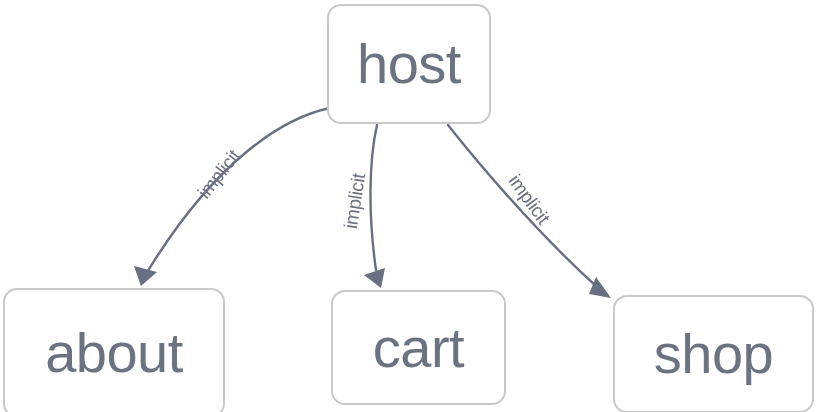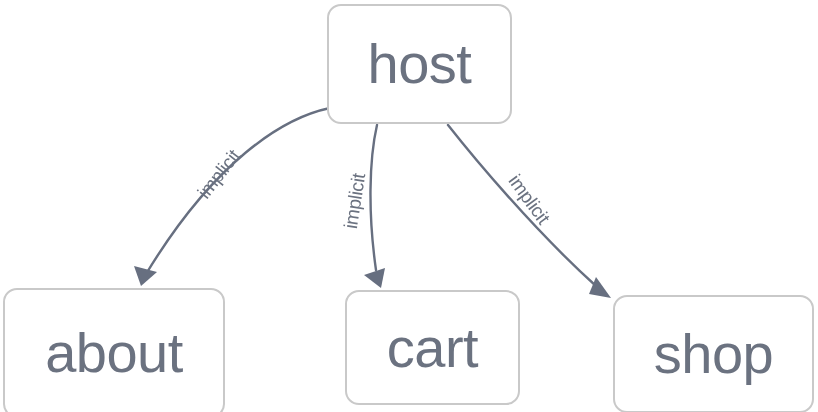--- a/index.html
+++ b/index.html
@@ -82,29 +82,29 @@
     </g>
 
     <g>
       <path class="edge-path" d="M 448,125 C 474,158 534,230 596,286"></path>
       <polygon class="edge-arrow" points="611,298 589,294 596,277"></polygon>
       <text class="edge-label-text" x="524" y="203" text-anchor="middle" transform="rotate(54 524 203)">implicit</text>
     </g>
 
   </svg>
 
-  <div class="node-box" style="left:327px; top:4px; width:185px; height:120px;justify-content:center;">
+  <div class="node-box" style="left:327px; top:4px; width:164px; height:120px;justify-content:center;">
     <span class="node-label">host</span>
   </div>
 
   <div class="node-box" style="left:3px; top:288px; width:222px; height:130px;">
     <span class="node-label">about</span>
   </div>
 
-  <div class="node-box" style="left:345px; top:290px; width:175px; height:115px;">
+  <div class="node-box" style="left:331px; top:290px; width:175px; height:115px;">
     <span class="node-label">cart</span>
   </div>
 
   <div class="node-box" style="left:613px; top:287px; width:201px; height:118px;margin-top:8px;">
     <span class="node-label">shop</span>
   </div>
 
 </div>
 
 </body></html>

